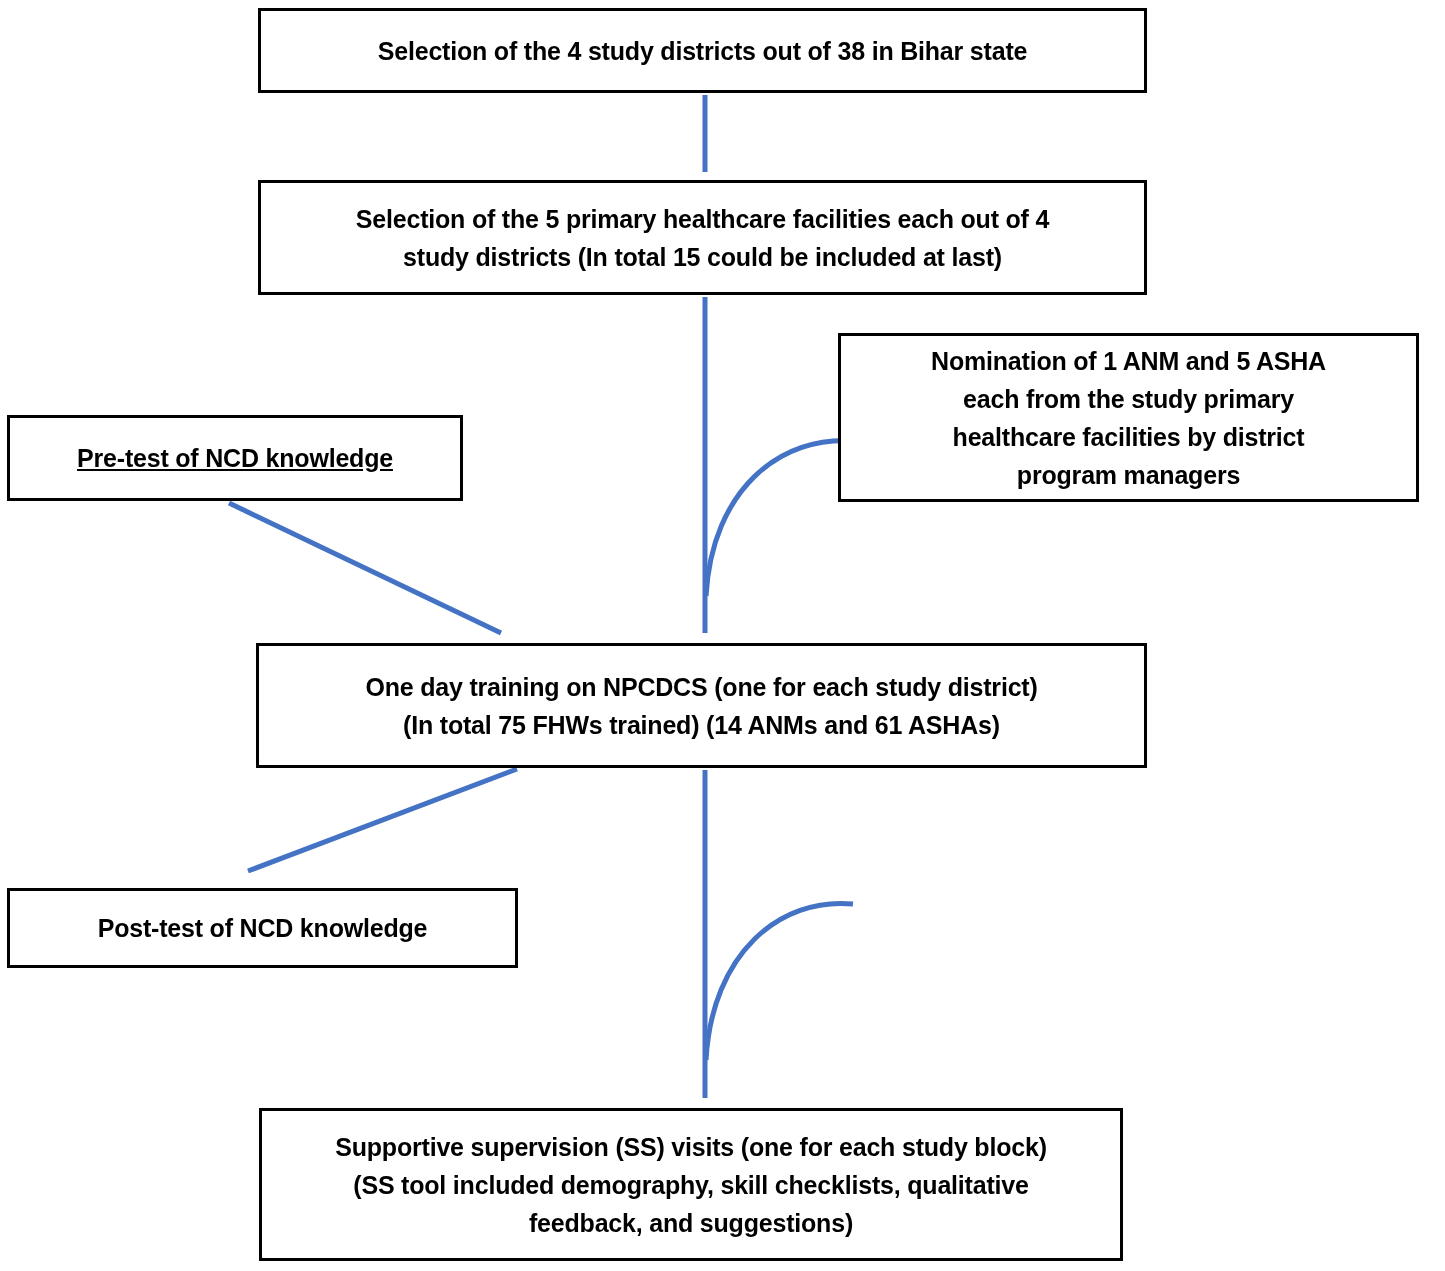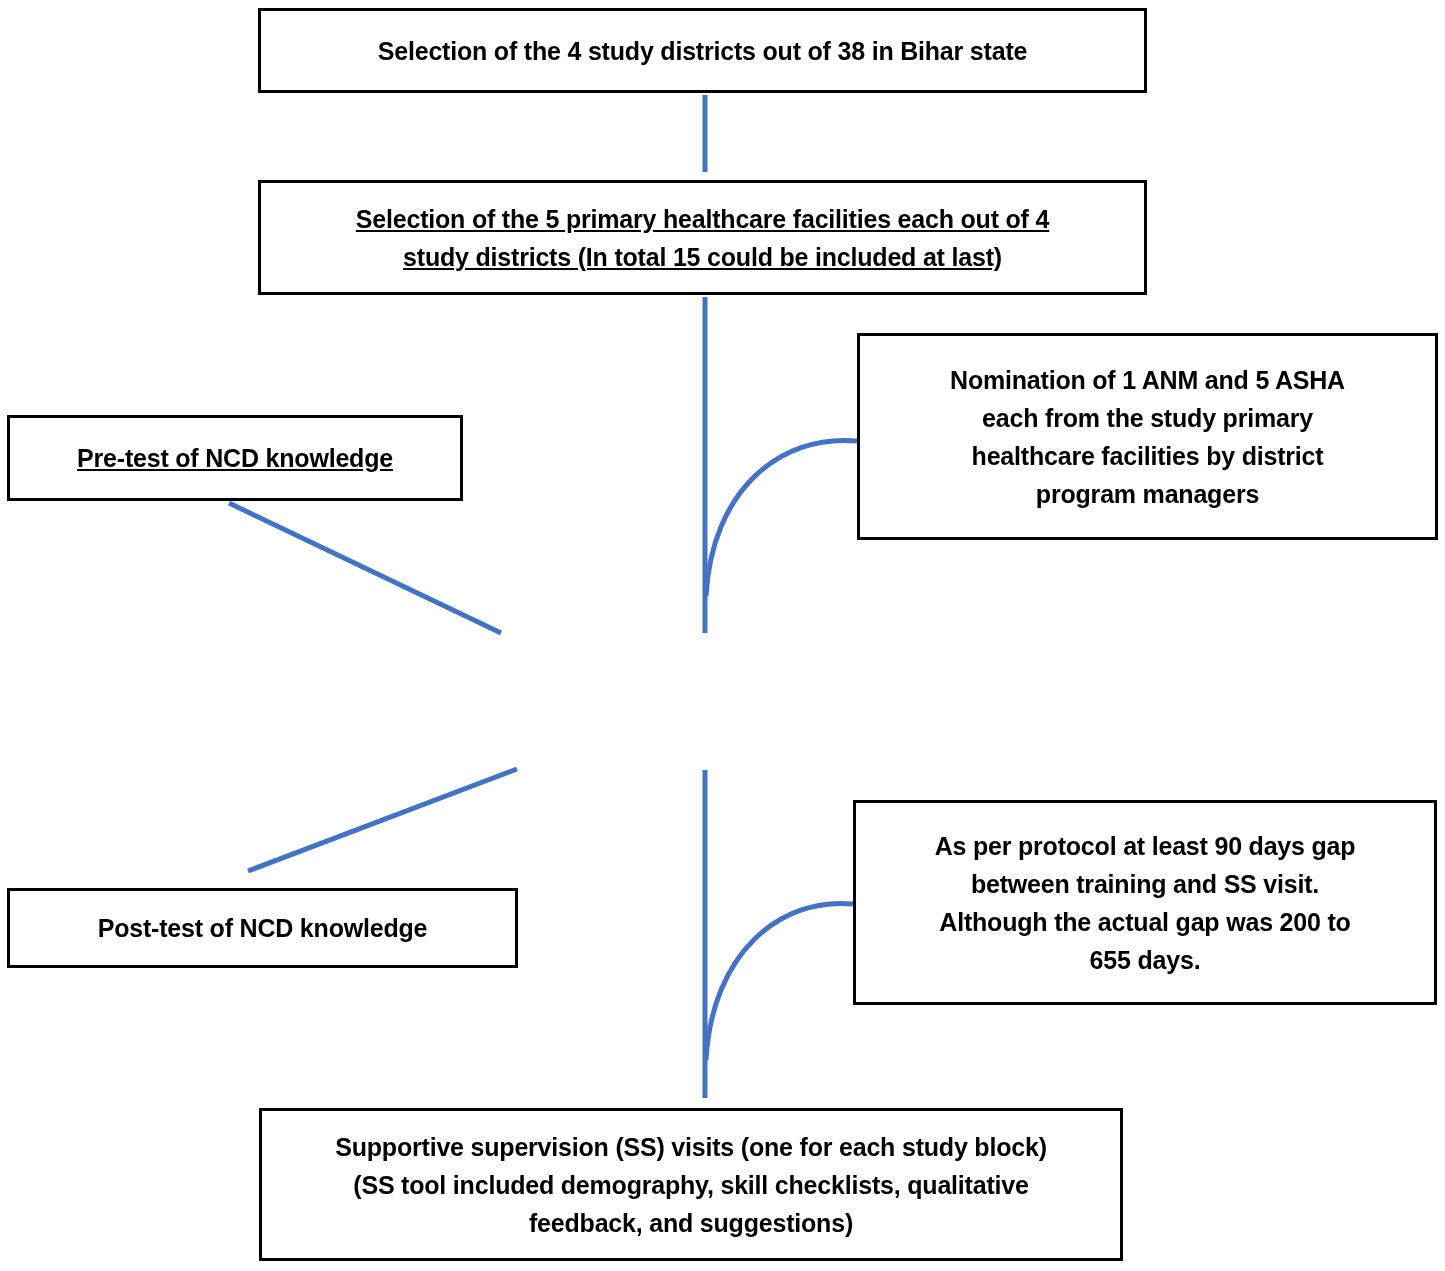--- a/index.html
+++ b/index.html
@@ -30,22 +30,22 @@
     color: #000000;
     font-weight: bold;
     font-size: 25px;
     line-height: 1.52;
     letter-spacing: -0.2px;
     padding: 2px 10px;
   }
   .node .label { white-space: pre-line; }
   
   #n-districts   { left: 258px; top: 8px;    width: 889px; height: 85px;  }
-  #n-facilities  { left: 258px; top: 180px;  width: 889px; height: 115px; text-decoration: underline; }
-  #n-nomination  { left: 857px; top: 333px;  width: 581px; height: 207px; }
+  #n-facilities  { left: 258px; top: 180px;  width: 889px; height: 115px; }
+  #n-nomination  { left: 838px; top: 333px;  width: 581px; height: 169px; }
   #n-pretest     { left: 7px;   top: 415px;  width: 456px; height: 86px; text-decoration: underline;  }
   #n-training    { left: 256px; top: 643px;  width: 891px; height: 125px; }
   #n-protocol    { left: 853px; top: 800px;  width: 584px; height: 205px; }
   #n-posttest    { left: 7px;   top: 888px;  width: 511px; height: 80px;  }
   #n-supervision { left: 259px; top: 1108px; width: 864px; height: 153px; }
 </style>
 </head>
 <body>
 
 <div class="stage">
@@ -85,27 +85,25 @@
     <span class="label">Nomination of 1 ANM and 5 ASHA
 each from the study primary
 healthcare facilities  by district
 program managers</span>
   </div>
 
   <div class="node" id="n-pretest">
     <span class="label">Pre-test of NCD knowledge</span>
   </div>
 
+  <div class="node" id="n-training">
+    <span class="label">One day training on NPCDCS (one for each study district)
+(In total 75 FHWs trained) (14 ANMs and 61 ASHAs)</span>
+  </div>
 
-  <div class="node" id="n-protocol">
-    <span class="label">As per protocol at least 90 days gap
-between training and SS visit.
-Although the actual gap was 200 to
-655 days.</span>
-  </div>
 
   <div class="node" id="n-posttest">
     <span class="label">Post-test of NCD knowledge</span>
   </div>
 
   <div class="node" id="n-supervision">
     <span class="label">Supportive supervision (SS) visits (one for each study block)
 (SS tool included demography, skill checklists, qualitative
 feedback, and suggestions)</span>
   </div>

